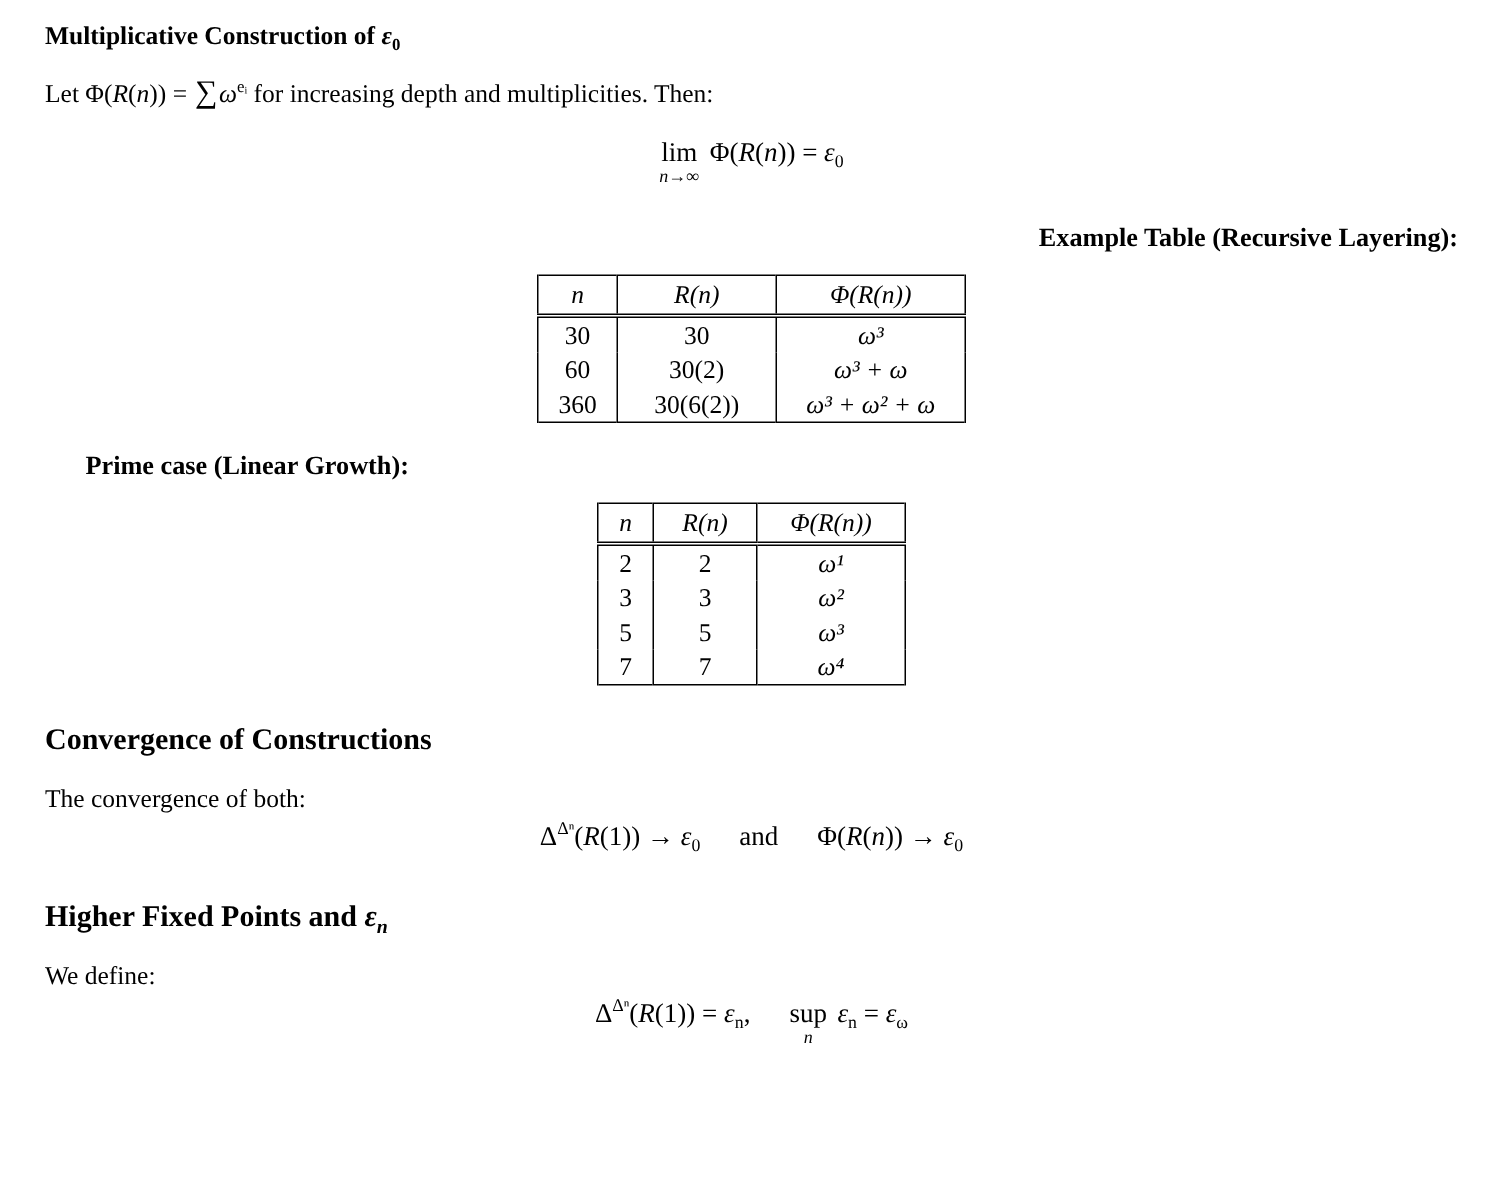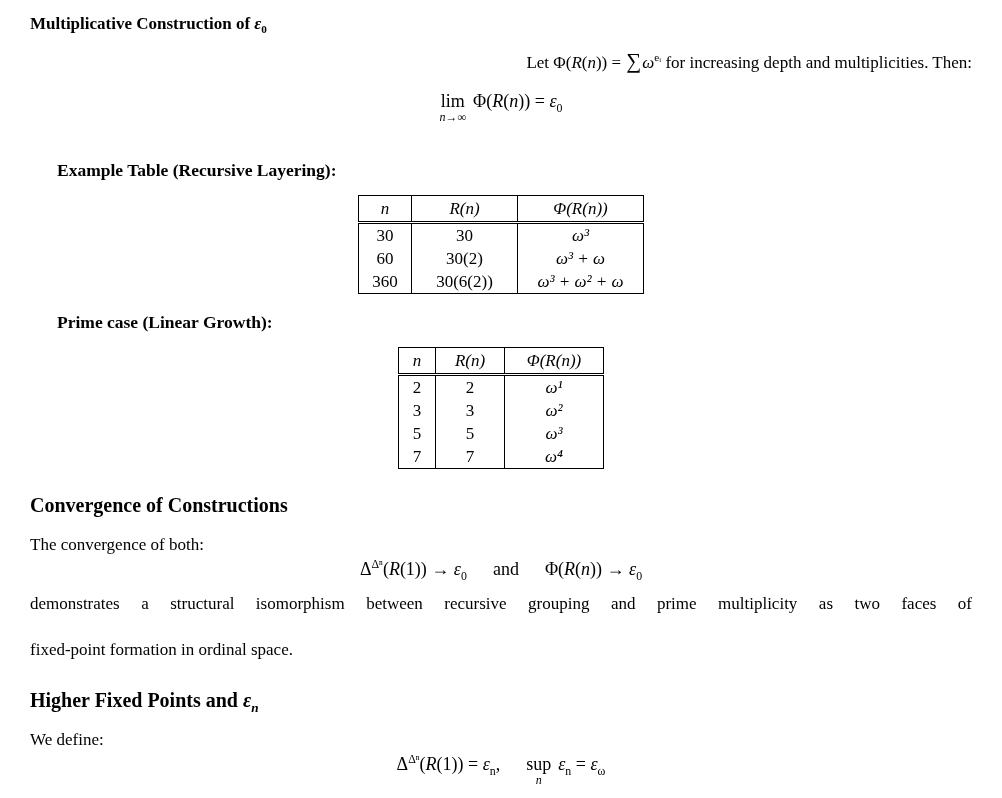--- a/index.html
+++ b/index.html
@@ -20,37 +20,37 @@
 
   .eq{text-align:center;font-size:18px;line-height:22px;}
   .eq .stack{display:inline-flex;flex-direction:column;align-items:center;margin-right:7px;}
   .eq .stack-top{font-size:18px;line-height:20px;}
   .eq .stack-bottom{font-size:12px;line-height:12px;font-style:italic;margin-top:0px;}
   .eq1{margin-top:16px;padding-bottom:16px;}
   .eq2{margin-top:2px;padding-bottom:4px;}
   .eq3{margin-top:2px;padding-bottom:16px;}
 
   .tbl-caption{font-weight:bold;font-size:17.5px;margin-left:27px;line-height:23px;}
-  .cap1{margin-top:20px;}
+  .cap1{margin-top:8px;text-align:right;}
   .cap2{margin-top:17px;}
 
   table{border-collapse:collapse;margin:13px auto 0 auto;font-size:17px;}
   th,td{border-left:1px solid #000;border-right:1px solid #000;
         text-align:center;padding:0 10px;height:23px;line-height:23px;}
   table{border:1px solid #000;}
   thead th{border-bottom:3px double #000;height:25px;font-weight:normal;font-style:italic;}
   td.omega{font-style:italic;}
   .t1 th:nth-child(1){min-width:32px;}
   .t1 th:nth-child(2){min-width:85px;}
   .t1 th:nth-child(3){min-width:105px;}
   .t2 th:nth-child(1){min-width:16px;}
   .t2 th:nth-child(2){min-width:48px;}
   .t2 th:nth-child(3){min-width:78px;}
 
-  .p-intro{margin-top:13px;text-align:right;}
+  .p-intro{margin-top:13px;}
   .h2-conv{margin-top:23px;}
   .p-lead{margin-top:15px;}
   .p-body{margin-top:8px;width:942px;}
   .jline{text-align:justify;}
   .jline::after{content:"";display:inline-block;width:100%;}
   .h2-higher{margin-top:26px;}
 </style>
 </head>
 <body>
 
@@ -127,24 +127,20 @@
       </tr>
     </tbody>
   </table>
 
   <h2 class="h2-conv">Convergence of Constructions</h2>
 
   <p class="p-lead">The convergence of both:</p>
 
   <div class="eq eq2"><span class="rm">Δ</span><sup>Δⁿ</sup><span class="rm">(</span><span class="mi">R</span><span class="rm">(1)) → </span><span class="mi">ε</span><sub>0</sub><span class="gap"></span><span class="rm">and</span><span class="gap"></span><span class="rm">Φ(</span><span class="mi">R</span><span class="rm">(</span><span class="mi">n</span><span class="rm">)) → </span><span class="mi">ε</span><sub>0</sub></div>
 
-  <div class="p-body">
-    <p class="jline">demonstrates a structural isomorphism between recursive grouping and prime multiplicity as two faces of</p>
-    <p>fixed-point formation in ordinal space.</p>
-  </div>
 
   <h2 class="h2-higher"><span>Higher Fixed Points and </span><span class="mi">ε</span><sub class="mi">n</sub></h2>
 
   <p class="p-lead">We define:</p>
 
   <div class="eq eq3"><span class="rm">Δ</span><sup>Δⁿ</sup><span class="rm">(</span><span class="mi">R</span><span class="rm">(1)) = </span><span class="mi">ε</span><sub>n</sub><span class="rm">,</span><span class="gap"></span><span class="stack">
         <span class="stack-top">sup</span>
         <span class="stack-bottom">n</span>
       </span><span class="mi">ε</span><sub>n</sub><span class="rm"> = </span><span class="mi">ε</span><sub>ω</sub></div>
 

